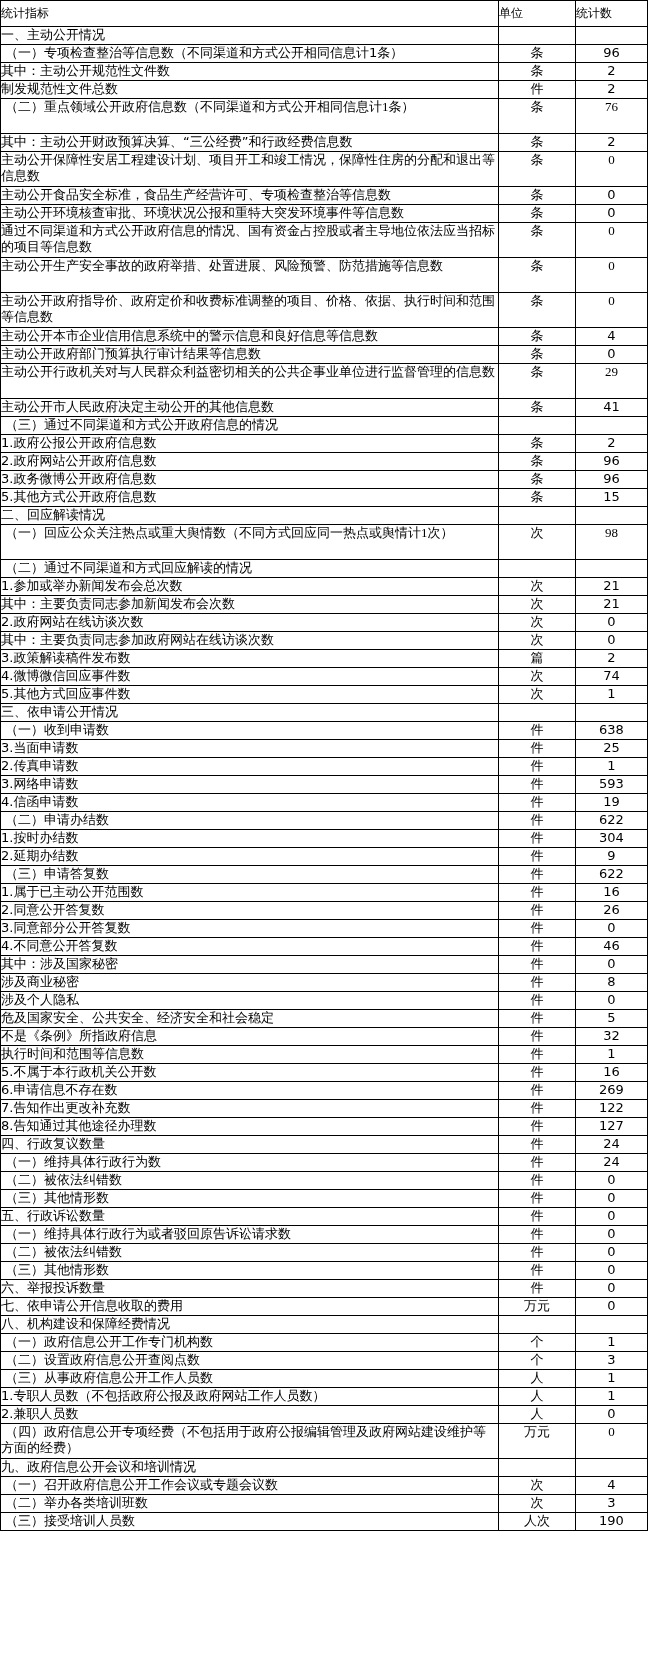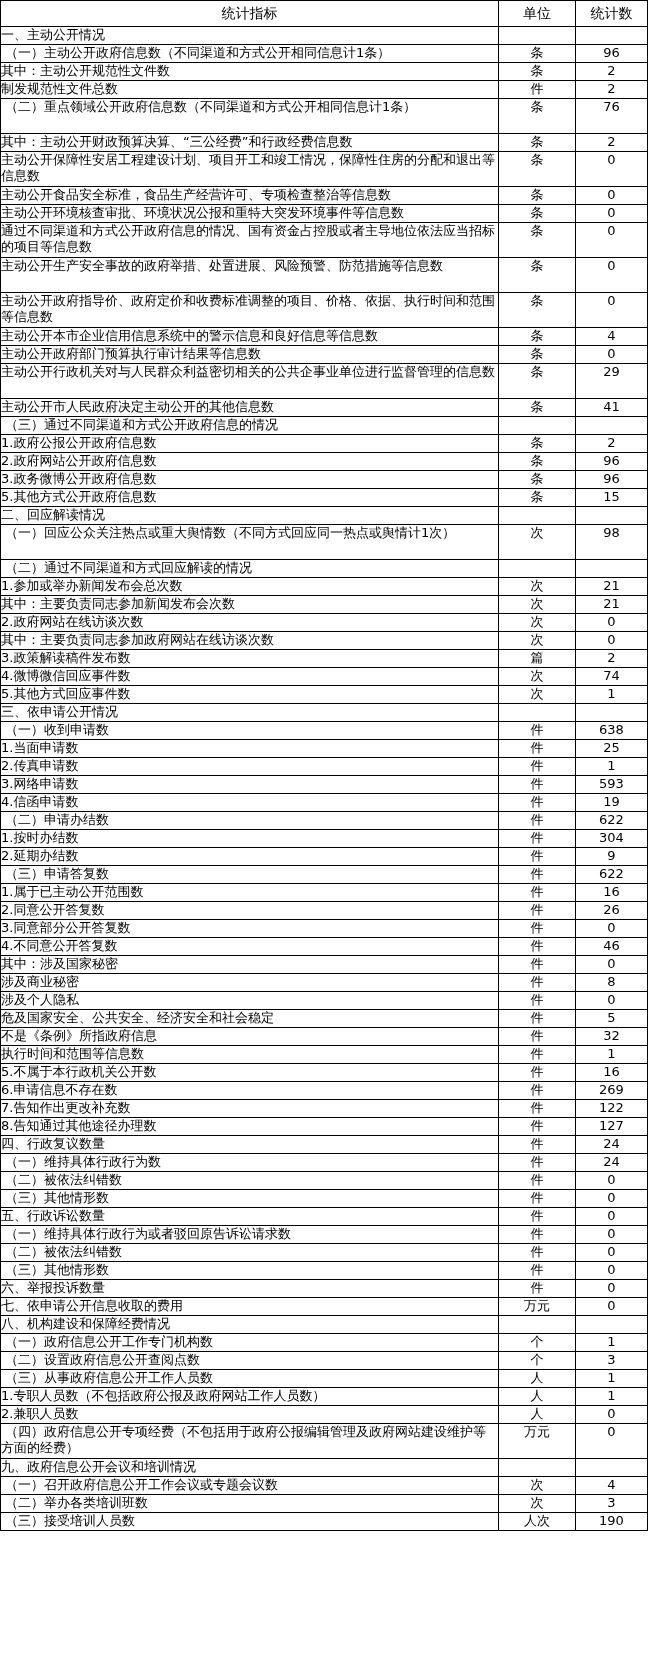--- a/index.html
+++ b/index.html
@@ -28,22 +28,22 @@
   #stats-table th, #stats-table td {
     border-right: 1px solid #000;
     border-bottom: 1px solid #000;
     padding: 0;
     vertical-align: top;
     line-height: 16px;
     font-size: 13px;
     font-weight: normal;
   }
   #stats-table thead th {
-    text-align: center;
-    font-size: 14px;
+    text-align: left;
+    font-size: 12px;
     height: 25px;
     line-height: 25px;
     vertical-align: middle;
     font-weight: normal;
   }
   td.ind {
     text-align: left;
     padding-left: 1px;
     padding-right: 2px;
     white-space: normal;
@@ -51,21 +51,21 @@
   }
   td.unit, td.count {
     text-align: center;
     vertical-align: top;
   }
   td.unit { letter-spacing: 0; }
   td.count { font-family: "DejaVu Sans", "Liberation Sans", sans-serif; }
   .ind-indent-0 { text-indent: 0; margin-left: 16px; }
   .ind-indent-1 { text-indent: 4px; }
   tr.r-1 td { height: 17px; }
-  tr.r-2 td { height: 34px; }
+  tr.r-2 td { height: 34px; font-family: Liberation Serif, serif; }
 </style>
 </head>
 <body>
 
 <table id="stats-table">
   <colgroup>
     <col class="c-indicator">
     <col class="c-unit">
     <col class="c-count">
   </colgroup>
@@ -76,21 +76,21 @@
       <th>统计数</th>
     </tr>
   </thead>
   <tbody id="table-body">
       <tr class="r-1">
         <td class="ind ind-indent-0">一、主动公开情况</td>
         <td class="unit"></td>
         <td class="count"></td>
       </tr>
       <tr class="r-1">
-        <td class="ind ind-indent-1">（一）主动公开政府信息数（不同渠道和方式公开相同信息计1条）</td>
+        <td class="ind ind-indent-1">（一）专项检查整治等信息数（不同渠道和方式公开相同信息计1条）</td>
         <td class="unit">条</td>
         <td class="count">96</td>
       </tr>
       <tr class="r-1">
         <td class="ind ind-indent-0">其中：主动公开规范性文件数</td>
         <td class="unit">条</td>
         <td class="count">2</td>
       </tr>
       <tr class="r-1">
         <td class="ind ind-indent-0">制发规范性文件总数</td>
@@ -236,21 +236,21 @@
         <td class="ind ind-indent-0">三、依申请公开情况</td>
         <td class="unit"></td>
         <td class="count"></td>
       </tr>
       <tr class="r-1">
         <td class="ind ind-indent-1">（一）收到申请数</td>
         <td class="unit">件</td>
         <td class="count">638</td>
       </tr>
       <tr class="r-1">
-        <td class="ind ind-indent-0">1.当面申请数</td>
+        <td class="ind ind-indent-0">3.当面申请数</td>
         <td class="unit">件</td>
         <td class="count">25</td>
       </tr>
       <tr class="r-1">
         <td class="ind ind-indent-0">2.传真申请数</td>
         <td class="unit">件</td>
         <td class="count">1</td>
       </tr>
       <tr class="r-1">
         <td class="ind ind-indent-0">3.网络申请数</td>

